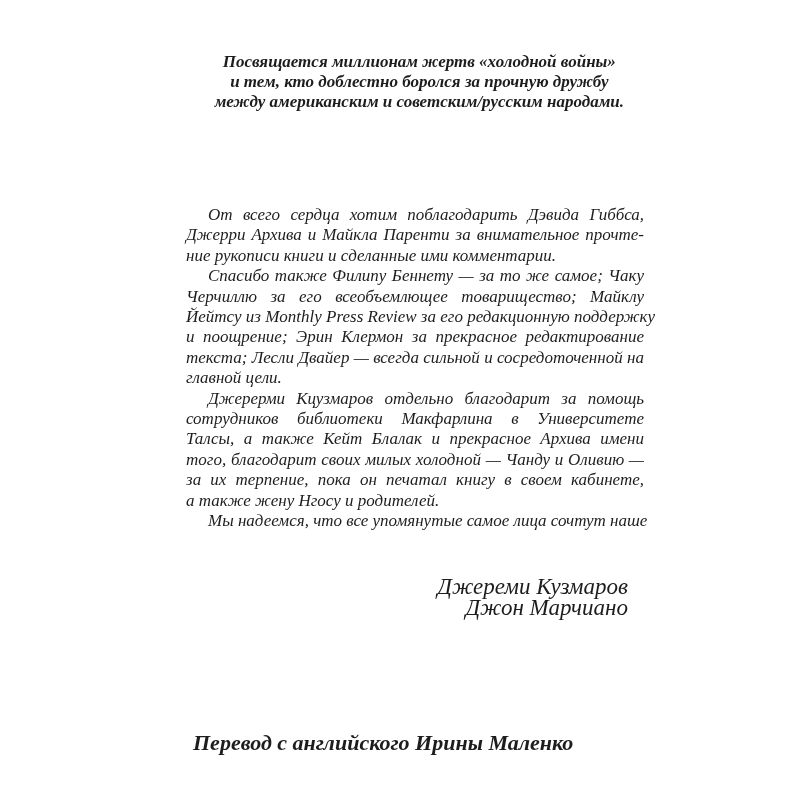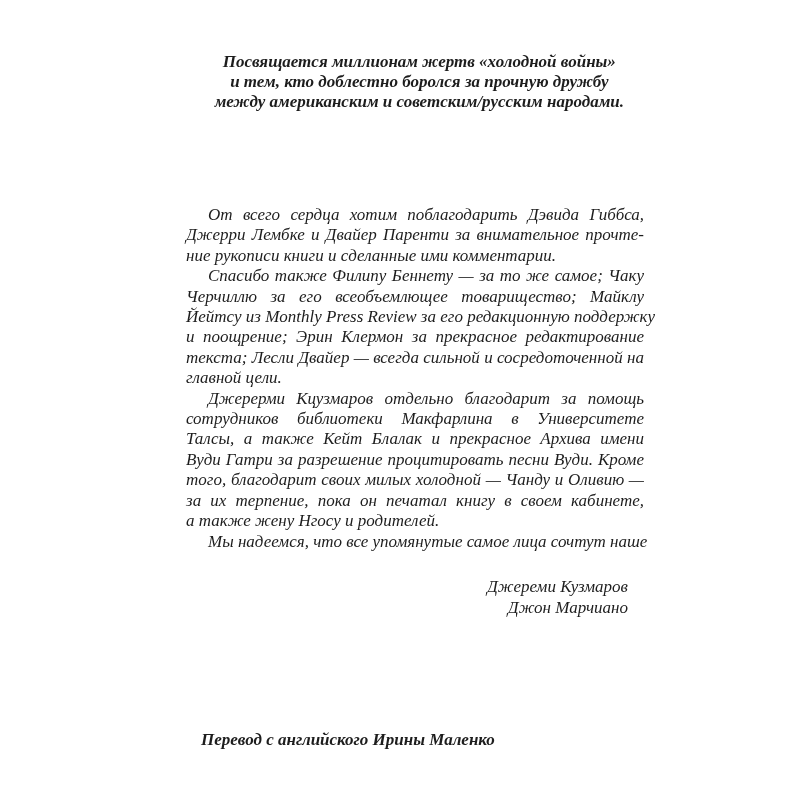--- a/index.html
+++ b/index.html
@@ -47,64 +47,63 @@
   }
   .line.end {
     text-align-last: left;
   }
   
   .signatures {
     position: absolute;
     top: 576px;
     right: 172px;
     text-align: right;
-    font-size: 17px;
+    font-size: 23px;
     line-height: 21px;
     white-space: nowrap;
   }
   
   .translator {
     position: absolute;
     top: 730px;
-    left: 201px;
+    left: 193px;
     font-weight: bold;
-    font-size: 17px;
+    font-size: 22px;
     white-space: nowrap;
   }
 </style>
 </head>
 <body>
 
 <div class="page" style="color: rgb(29, 29, 29); background: rgb(255, 255, 255);">
 
   <div class="dedication">
     <div class="ded-line">Посвящается миллионам жертв «холодной войны»</div>
     <div class="ded-line">и тем, кто доблестно боролся за прочную дружбу</div>
     <div class="ded-line">между американским и советским/русским народами.</div>
   </div>
 
   <div class="body-text">
     <div>
       <div class="line first">От всего сердца хотим поблагодарить Дэвида Гиббса,</div>
-      <div class="line">Джерри Лембке и Двайер Паренти за внимательное прочте-</div>
+      <div class="line">Джерри Архива и Майкла Паренти за внимательное прочте-</div>
       <div class="line end">ние рукописи книги и сделанные ими комментарии.</div>
     </div>
     <div>
       <div class="line first">Спасибо также Филипу Беннету — за то же самое; Чаку</div>
       <div class="line">Черчиллю за его всеобъемлющее товарищество; Майклу</div>
       <div class="line">Йейтсу из Monthly Press Review за его редакционную поддержку</div>
       <div class="line">и поощрение; Эрин Клермон за прекрасное редактирование</div>
       <div class="line">текста; Лесли Двайер — всегда сильной и сосредоточенной на</div>
       <div class="line end">главной цели.</div>
     </div>
     <div>
       <div class="line first">Джерерми Кцузмаров отдельно благодарит за помощь</div>
       <div class="line">сотрудников библиотеки Макфарлина в Университете</div>
       <div class="line">Талсы, а также Кейт Блалак и прекрасное Архива имени</div>
-      <div class="line">Вуди Гатри за разрешение процитировать песни Вуди. Кроме</div>
       <div class="line">того, благодарит своих милых холодной — Чанду и Оливию —</div>
       <div class="line">за их терпение, пока он печатал книгу в своем кабинете,</div>
       <div class="line end">а также жену Нгосу и родителей.</div>
     </div>
     <div>
       <div class="line first">Мы надеемся, что все упомянутые самое лица сочтут наше</div>
     </div>
   </div>
 
   <div class="signatures">

